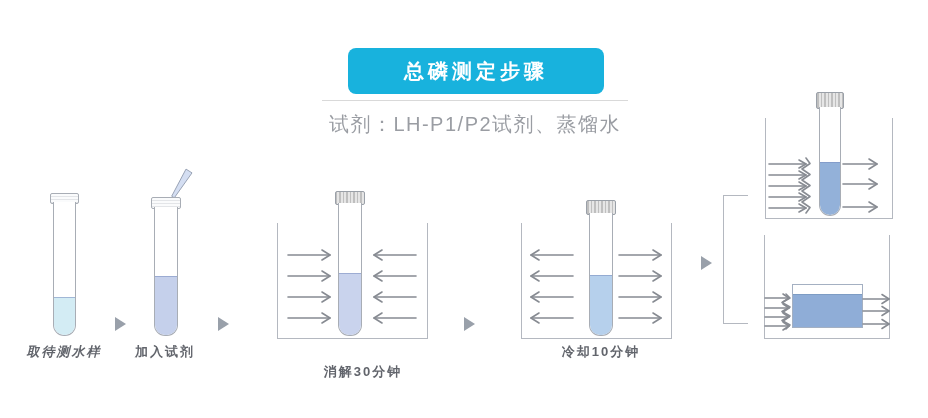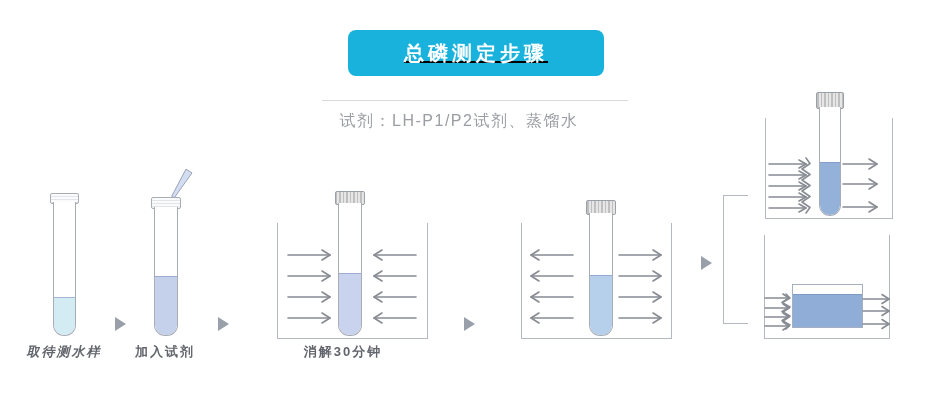--- a/index.html
+++ b/index.html
@@ -2,31 +2,31 @@
 <html style="--accent: #18b2dd; --header-text: #ffffff; --divider: #d9d9d9; --subtitle-text: #9a9da3; --label-text: #62656c; --outline: #a8adb5; --container-outline: #b4b8c0; --arrow: #878b92; --step-arrow: #99a0aa; --sample-liquid: #d3ecf4; --reagent-liquid: #c5d0eb; --digest-liquid: #c9d3ed; --cool-liquid: #b6d0ec; --read-liquid: #93b1d9; --cuvette-liquid: #8fadd7;"><head>
 <meta charset="utf-8">
 <style>
   html,body{margin:0;padding:0;background:#fff;}
   .page{
     position:relative;width:928px;height:418px;background:#fff;overflow:hidden;
     font-family:"Liberation Sans","DejaVu Sans",sans-serif;
   }
   
   .title-badge{
-    position:absolute;left:348px;top:30px;width:256px;height:46px;
+    position:absolute;left:348px;top:48px;width:256px;height:46px;
     background:var(--accent,#18b2dd);border-radius:8px;
-    display:flex;align-items:center;justify-content:center;text-decoration:underline;
+    display:flex;align-items:center;justify-content:center;
   }
   .title-badge span{
     color:var(--header-text,#fff);font-size:20px;font-weight:bold;letter-spacing:4px;
   }
   .divider{position:absolute;left:322px;top:100px;width:306px;height:1px;background:var(--divider,#d9d9d9);}
   .subtitle{
-    position:absolute;left:286px;top:111px;width:346px;text-align:center;
-    color:var(--subtitle-text,#9a9da3);font-size:16px;font-weight:500;letter-spacing:1.5px;
+    position:absolute;left:302px;top:111px;width:346px;text-align:center;
+    color:var(--subtitle-text,#9a9da3);font-size:20px;font-weight:500;letter-spacing:1.5px;
   }
   
   .abs{position:absolute;}
   .tube-body{
     position:absolute;background:#fff;
     border:1.5px solid var(--outline,#a8adb5);border-top:none;
     border-radius:0 0 11px 11px;overflow:hidden;
   }
   .liquid{
     position:absolute;left:0;right:0;bottom:0;
@@ -128,21 +128,21 @@
       <line x1="9" y1="7" x2="51" y2="7"></line>
         <polyline points="17,2 9,7 17,12"></polyline>
       <line x1="9" y1="28" x2="51" y2="28"></line>
         <polyline points="17,23 9,28 17,33"></polyline>
       <line x1="9" y1="49" x2="51" y2="49"></line>
         <polyline points="17,44 9,49 17,54"></polyline>
       <line x1="9" y1="70" x2="51" y2="70"></line>
         <polyline points="17,65 9,70 17,75"></polyline>
     </g>
   </svg>
-  <div class="step-label" style="left:288px;width:110px;">消解30分钟</div>
+  <div class="step-label" style="left:308px;width:110px;margin-top:20px;">消解30分钟</div>
 
   <div class="tri" style="left:464px;top:317px;"></div>
 
   <div class="beaker" style="left:521px;top:223px;width:149px;height:115px;"></div>
   <div class="tube-cap" style="left:586px;top:200px;width:28px;height:13px;"></div>
   <div class="tube-body" style="left:589px;top:213px;width:22px;height:122px;">
     <div class="liquid" style="height:59px;background:var(--cool-liquid,#b6d0ec);"></div>
   </div>
   <svg class="arrows" style="left:522px;top:248px;" width="52" height="78">
     <g class="stroke">
@@ -161,20 +161,21 @@
       <line x1="1" y1="7" x2="43" y2="7"></line>
         <polyline points="35,2 43,7 35,12"></polyline>
       <line x1="1" y1="28" x2="43" y2="28"></line>
         <polyline points="35,23 43,28 35,33"></polyline>
       <line x1="1" y1="49" x2="43" y2="49"></line>
         <polyline points="35,44 43,49 35,54"></polyline>
       <line x1="1" y1="70" x2="43" y2="70"></line>
         <polyline points="35,65 43,70 35,75"></polyline>
     </g>
   </svg>
+  <div class="step-label" style="left:546px;width:110px;">冷却10分钟</div>
 
   <div class="tri" style="left:701px;top:256px;"></div>
   <div class="bracket"></div>
 
   <div class="beaker" style="left:765px;top:118px;width:126px;height:100px;"></div>
   <div class="tube-cap" style="left:816px;top:92px;width:26px;height:15px;"></div>
   <div class="tube-body" style="left:819px;top:107px;width:20px;height:108px;">
     <div class="liquid" style="height:52px;background:var(--read-liquid,#93b1d9);"></div>
   </div>
   <svg class="arrows" style="left:769px;top:155px;" width="46" height="62">

